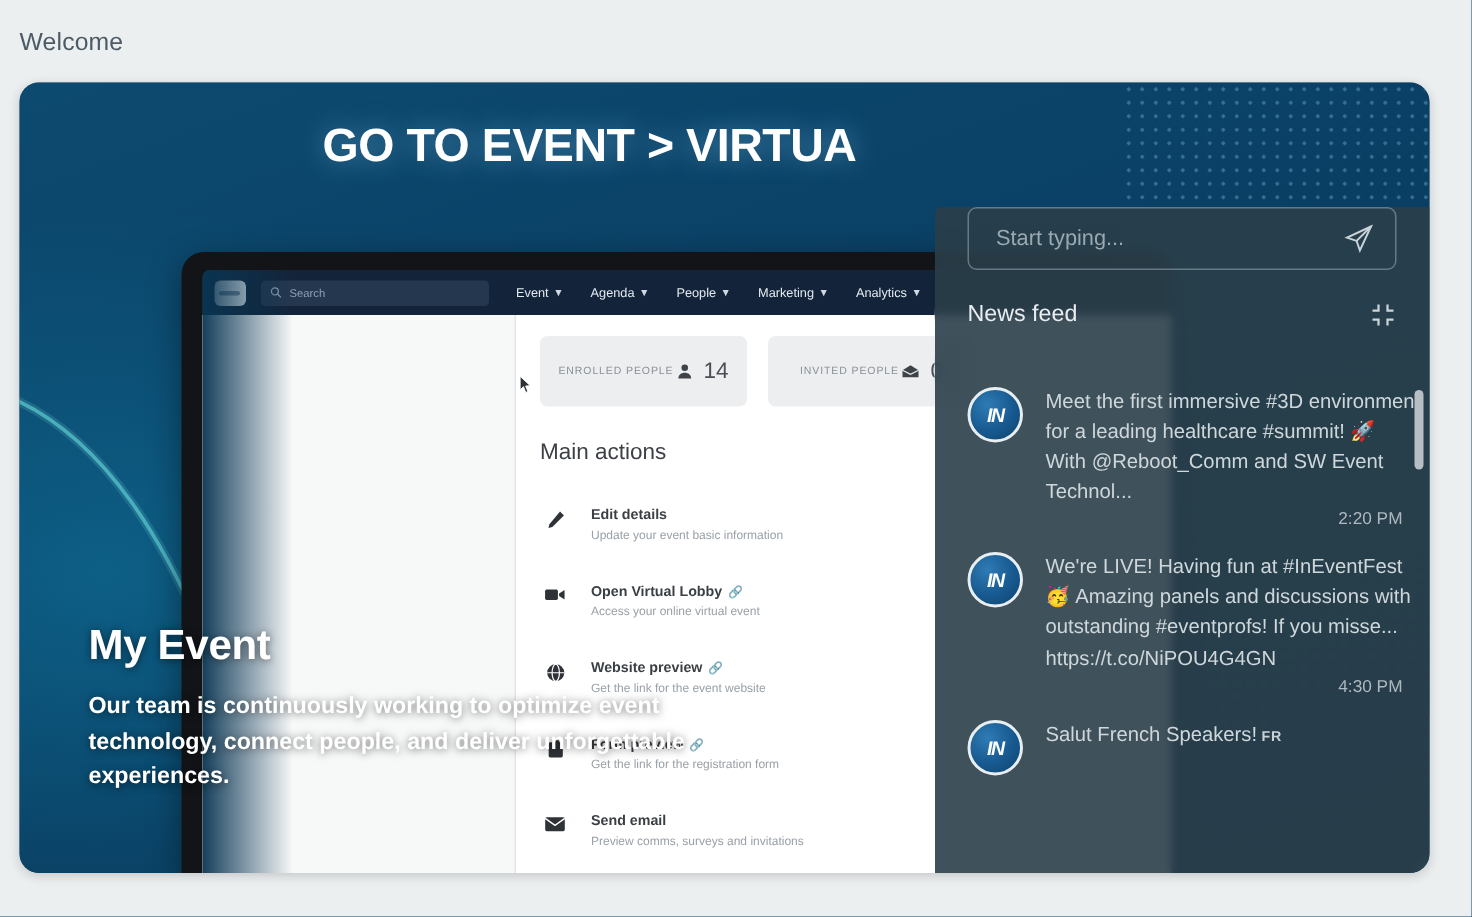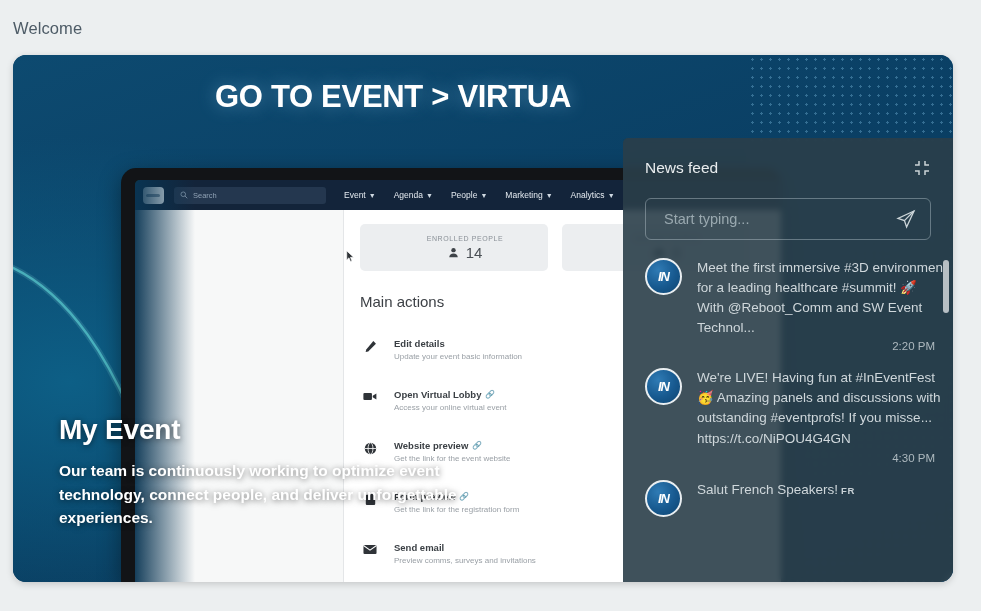--- a/index.html
+++ b/index.html
@@ -179,31 +179,30 @@
     background: #ffffff;
     padding: 14px 16px 0 16px;
     box-sizing: border-box;
     position: relative;
   }
   #stat-row {
     display: flex;
     gap: 14px;
   }
   .stat-card {
-    width: 166px;
+    width: 138px;
     height: 47px;
     background: #eceef0;
     border-radius: 5px;
     display: flex;
-    flex-direction: column;
+    flex-direction: row;
     align-items: center;
     justify-content: center;
     gap: 2px;
     flex: 0 0 auto;
-    padding-left: 22px;
   }
   .stat-label {
     font-size: 7px;
     letter-spacing: 0.6px;
     color: #8a9097;
   }
   .stat-value-row {
     display: flex;
     align-items: center;
     gap: 7px;
@@ -587,42 +586,42 @@
     </div>
   </div>
 
   <div id="hero-copy">
     <div id="hero-title">My Event</div>
     <div id="hero-desc">Our team is continuously working to optimize event technology, connect people, and deliver unforgettable experiences.</div>
   </div>
 
   <div id="news-panel">
 
+    <div id="compose-box">
+      <input id="compose-input" type="text" value="" placeholder="Start typing..." style="">
+      <span id="send-btn">
+        <svg width="20" height="20" viewBox="0 0 20 20" stroke="#cbd4d8" stroke-width="1.3" fill="none">
+          <path d="M18 2 L2 9.4 L8.4 11.6 L10.6 18 Z"></path>
+          <path d="M18 2 L8.4 11.6"></path>
+        </svg>
+      </span>
+    </div>
+
     <div id="news-header">
       <span id="news-title">News feed</span>
       <span id="collapse-btn">
         <svg width="16" height="16" viewBox="0 0 16 16" stroke="#cbd4d8" stroke-width="1.5" fill="none">
           <path d="M1 5 L5 5 L5 1"></path>
           <path d="M15 5 L11 5 L11 1"></path>
           <path d="M1 11 L5 11 L5 15"></path>
           <path d="M15 11 L11 11 L11 15"></path>
         </svg>
       </span>
     </div>
 
-    <div id="compose-box">
-      <input id="compose-input" type="text" value="" placeholder="Start typing..." style="">
-      <span id="send-btn">
-        <svg width="20" height="20" viewBox="0 0 20 20" stroke="#cbd4d8" stroke-width="1.3" fill="none">
-          <path d="M18 2 L2 9.4 L8.4 11.6 L10.6 18 Z"></path>
-          <path d="M18 2 L8.4 11.6"></path>
-        </svg>
-      </span>
-    </div>
-
     <div id="news-list">
 
       <div class="news-item">
         <div class="news-avatar">
           <span>IN</span>
         </div>
         <div class="news-body">
           <div class="news-text">Meet the first immersive #3D environment for a leading healthcare #summit! 🚀 With @Reboot_Comm and SW Event Technol...</div>
           <div class="news-time">2:20 PM</div>
         </div>

